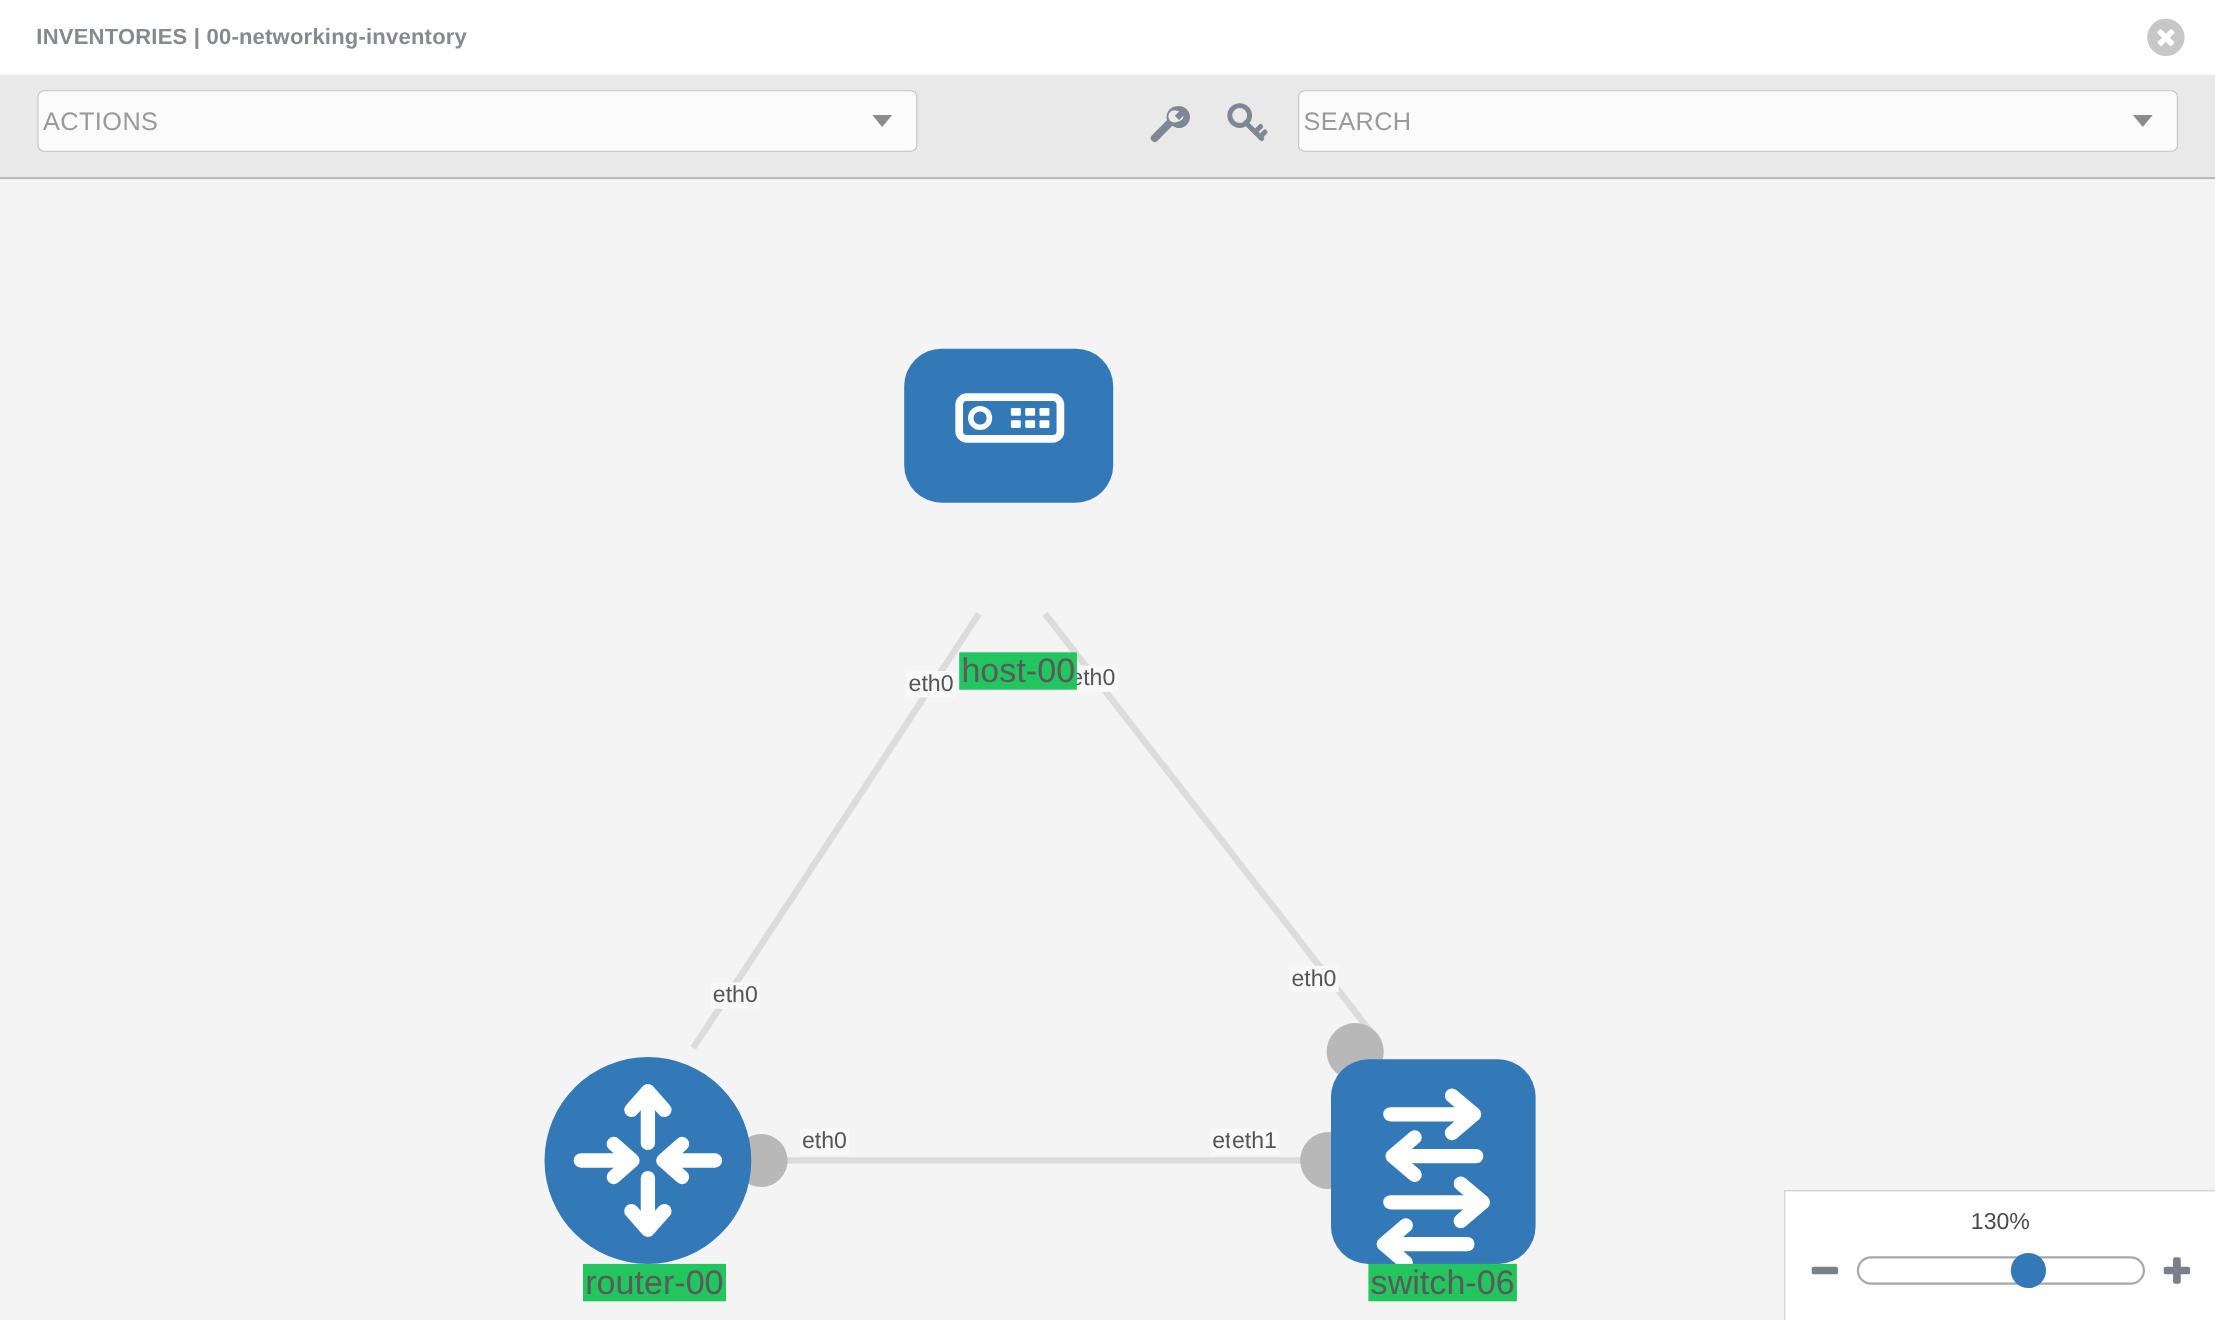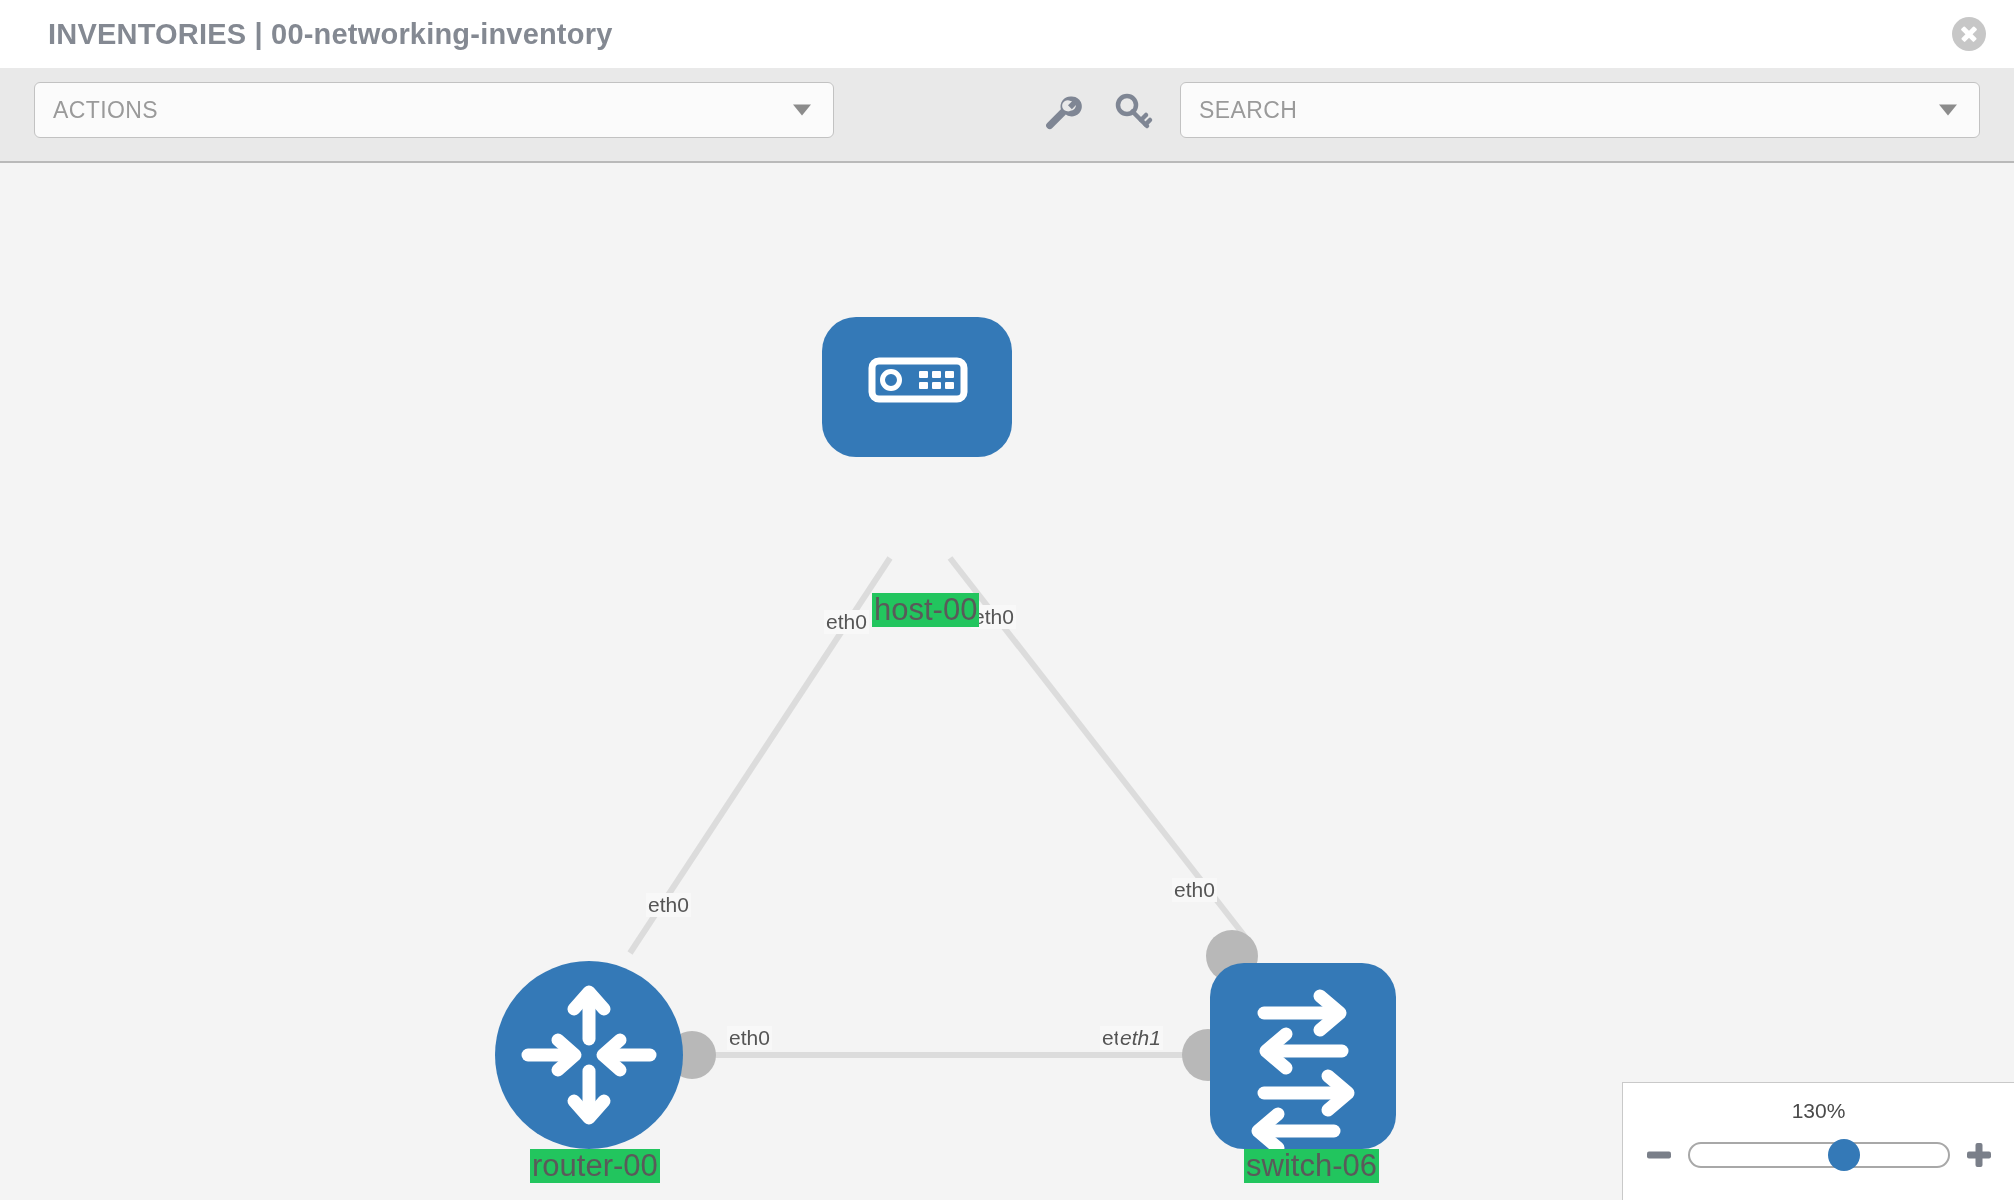--- a/index.html
+++ b/index.html
@@ -21,22 +21,22 @@
   
   .header {
     position: absolute;
     left: 0; top: 0;
     width: 2014px; height: 68px;
     background: #ffffff;
     display: flex;
     align-items: center;
   }
   .page-title {
-    margin-left: 48px;
-    font-size: 29px;
+    margin-left: 33px;
+    font-size: 20px;
     font-weight: bold;
     color: #848992;
     letter-spacing: 0.2px;
     white-space: nowrap;
   }
   .close-btn {
     position: absolute;
     right: 28px; top: 17px;
     width: 34px; height: 34px;
     border-radius: 50%;
@@ -70,21 +70,21 @@
     border: 1px solid #c2c2c2;
     border-radius: 6px;
     height: 56px;
     display: flex;
     align-items: center;
     cursor: pointer;
   }
   .select-box .sel-label {
     font-size: 23px;
     color: #9a9a9a;
-    padding-left: 18px;
+    padding-left: 4px;
     letter-spacing: 0.4px;
     white-space: nowrap;
   }
   .caret {
     position: absolute;
     right: 22px; top: 50%;
     transform: translateY(-50%);
     width: 0; height: 0;
     border-left: 9px solid transparent;
     border-right: 9px solid transparent;
@@ -318,21 +318,21 @@
         </g>
       </g>
     </svg>
 
     <div class="iface-label" style="left:824px;  top:447px;">eth0</div>
     <div class="iface-label" style="left:971px;  top:442px;">eth0</div>
     <div class="iface-label" style="left:646px;  top:730px;">eth0</div>
     <div class="iface-label" style="left:1172px; top:715px;">eth0</div>
     <div class="iface-label" style="left:727px;  top:863px;">eth0</div>
     <div class="iface-label" style="left:1100px; top:863px;">eth</div>
-    <div class="iface-label" style="left:1118px; top:863px;font-style:italic;">eth1</div>
+    <div class="iface-label" style="left:1118px; top:863px;">eth1</div>
 
     <div class="node-label name-label" style="left:872px;  top:430px;">host-00</div>
     <div class="node-label name-label" style="left:530px;  top:986px;">router-00</div>
     <div class="node-label name-label" style="left:1244px; top:986px;">switch-06</div>
   </div>
 
   <div class="zoom-widget">
     <div class="zoom-pct">130%</div>
     <div class="zoom-row">
       <div class="zbtn minus"></div>

